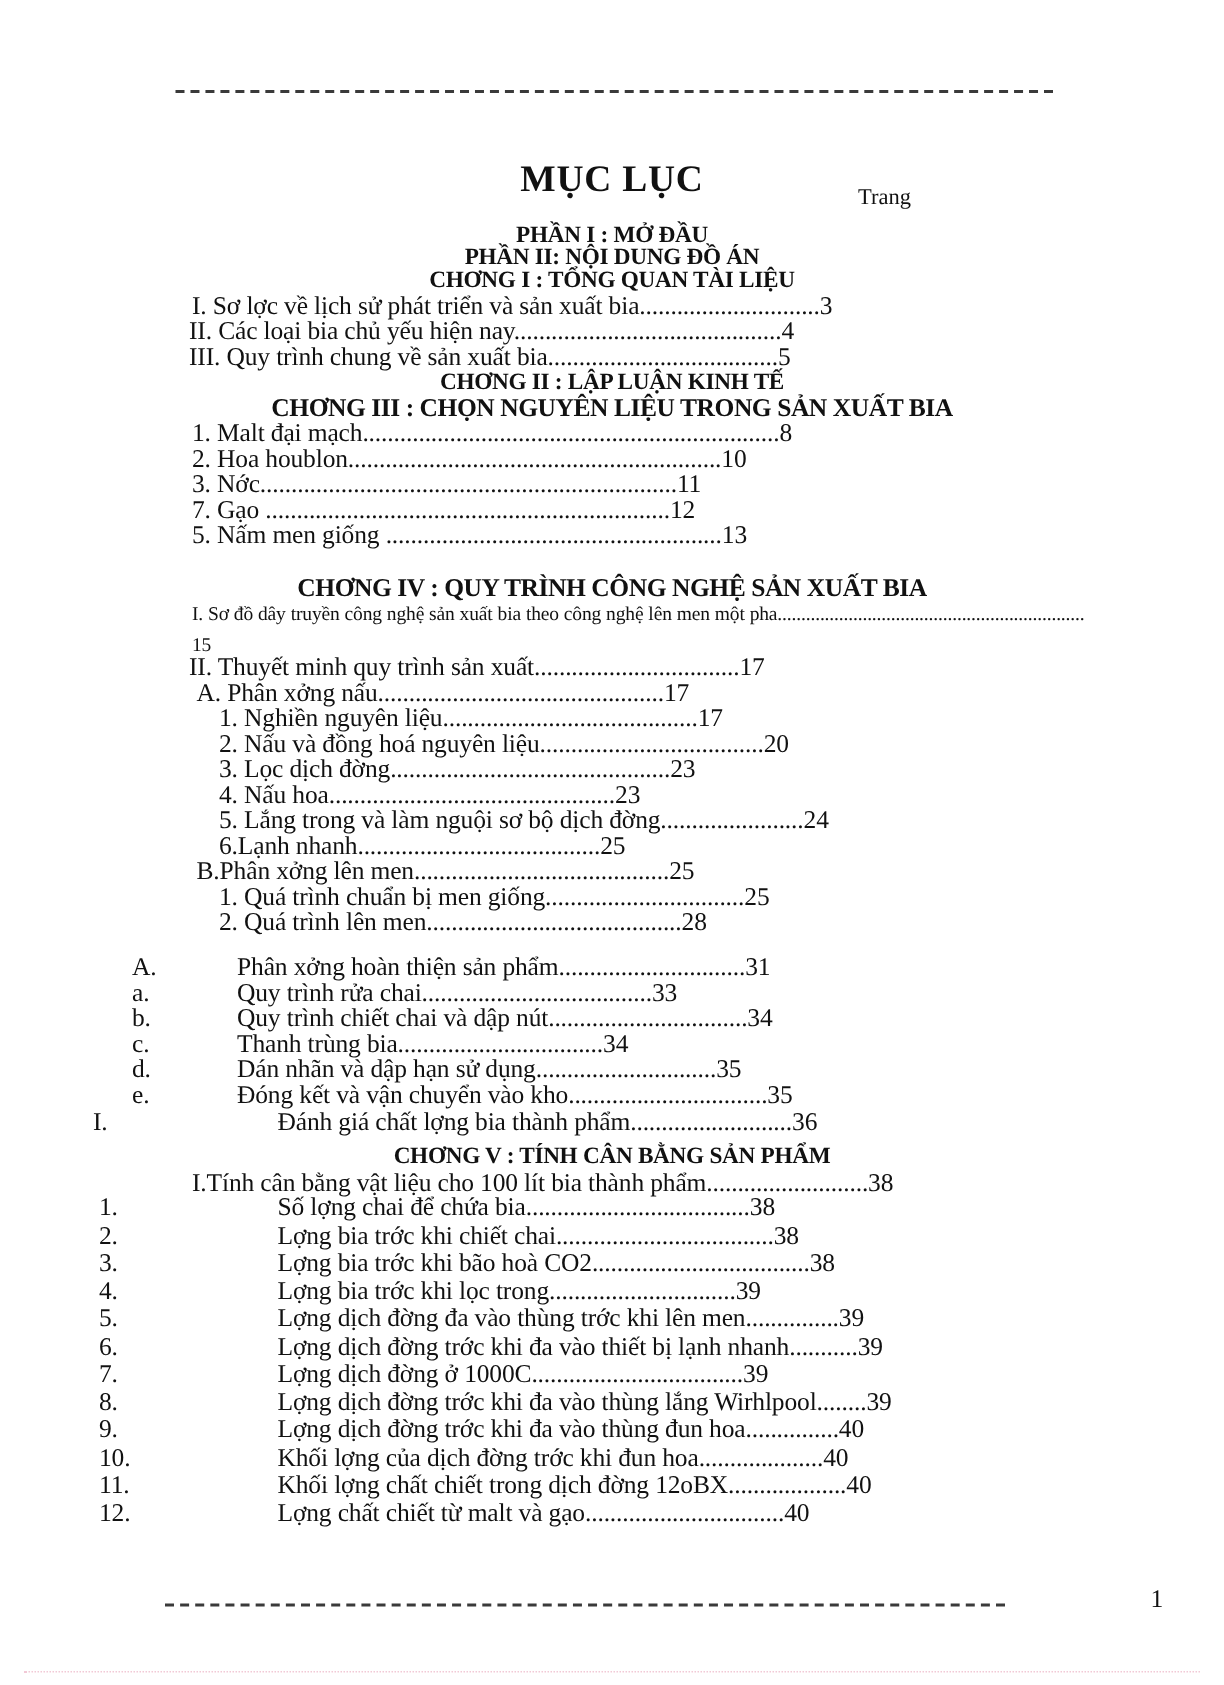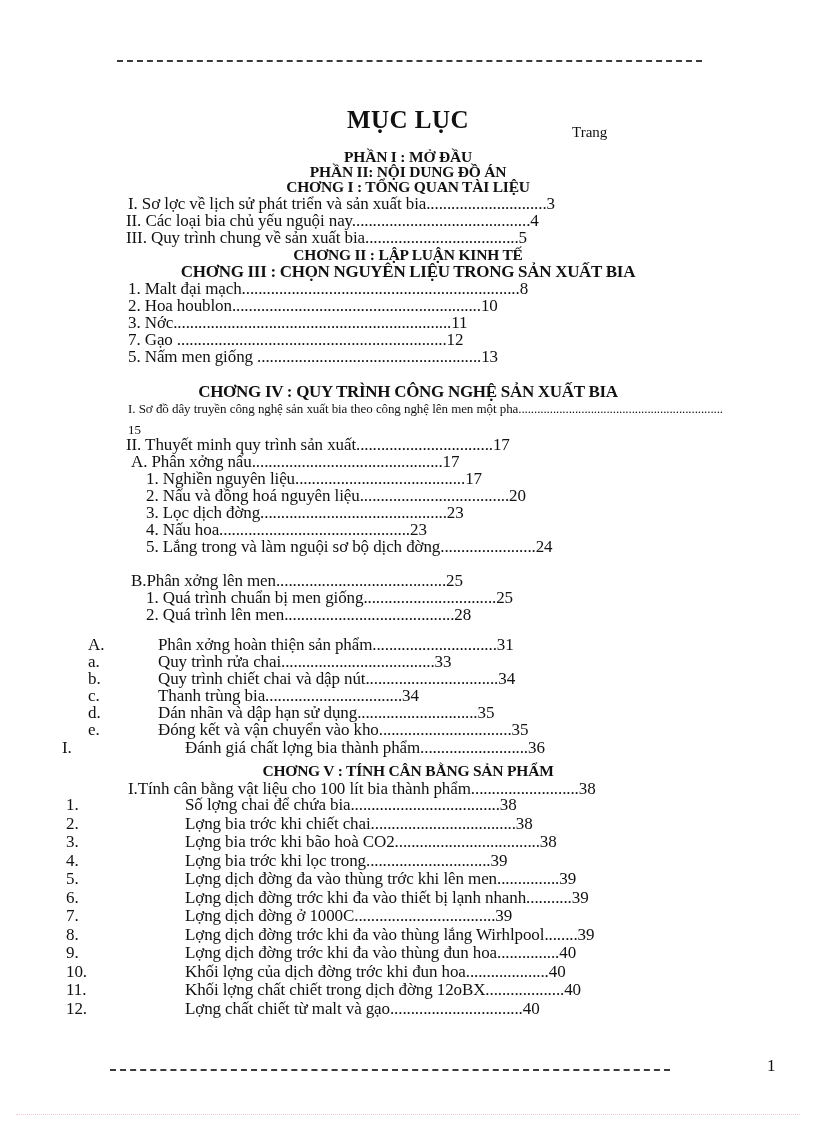--- a/index.html
+++ b/index.html
@@ -129,21 +129,21 @@
   <div class="rule-top"></div>
 
   <div class="doc-title">MỤC LỤC</div>
   <div class="trang-label">Trang</div>
 
   <div class="heading" style="top:148px;">PHẦN I : MỞ ĐẦU</div>
   <div class="heading" style="top:163px;">PHẦN II: NỘI DUNG ĐỒ ÁN</div>
   <div class="heading" style="top:178px;">CHƠNG   I : TỔNG QUAN TÀI LIỆU</div>
 
   <div class="entry" style="left:128px; top:194px;">I. Sơ lợc   về lịch sử phát triển và sản xuất bia.............................3</div>
-  <div class="entry" style="left:126px; top:211px;">II. Các loại bia chủ yếu nguội nay...........................................4</div>
+  <div class="entry" style="left:126px; top:211px;">II. Các loại bia chủ yếu hiện nay...........................................4</div>
   <div class="entry" style="left:126px; top:228px;">III. Quy trình chung về sản xuất bia.....................................5</div>
 
   <div class="heading" style="top:246px;">CHƠNG   II : LẬP LUẬN KINH TẾ</div>
   <div class="heading wide" style="top:262px;">CHƠNG   III : CHỌN NGUYÊN LIỆU TRONG SẢN XUẤT BIA</div>
 
   <div class="entry" style="left:128px; top:279px;">1. Malt đại mạch...................................................................8</div>
   <div class="entry" style="left:128px; top:296px;">2.  Hoa houblon............................................................10</div>
   <div class="entry" style="left:128px; top:313px;">3. Nớc...................................................................11</div>
   <div class="entry" style="left:128px; top:330px;">7. Gạo .................................................................12</div>
   <div class="entry" style="left:128px; top:347px;">5.  Nấm men giống ......................................................13</div>
@@ -155,20 +155,21 @@
     <span>pha................................................................. 15</span>
   </div>
 
   <div class="entry" style="left:126px; top:435px;">II. Thuyết minh quy trình sản xuất.................................17</div>
   <div class="entry" style="left:131px; top:452px;"> A. Phân xởng   nấu..............................................17</div>
   <div class="entry" style="left:146px; top:469px;">1. Nghiền nguyên liệu.........................................17</div>
   <div class="entry" style="left:146px; top:486px;">2.  Nấu và đồng   hoá nguyên liệu....................................20</div>
   <div class="entry" style="left:146px; top:503px;">3. Lọc dịch đờng.............................................23</div>
   <div class="entry" style="left:146px; top:520px;">4. Nấu hoa..............................................23</div>
   <div class="entry" style="left:146px; top:537px;">5. Lắng trong và làm nguội sơ bộ dịch đờng.......................24</div>
+  <div class="entry" style="left:146px; top:554px;">6.Lạnh nhanh.......................................25</div>
   <div class="entry" style="left:131px; top:571px;">B.Phân xởng   lên men.........................................25</div>
   <div class="entry" style="left:146px; top:588px;">1. Quá trình chuẩn bị men giống................................25</div>
   <div class="entry" style="left:146px; top:605px;">2.  Quá trình lên men.........................................28</div>
 
   <div id="lettered-rows">
       <div class="row" style="left: 88px; top: 635px;">
         <span class="marker">A.</span>
         <span class="rtext" style="left: 70px;">Phân xởng   hoàn thiện sản phẩm..............................31</span>
       </div>
       <div class="row" style="left: 88px; top: 652px;">

